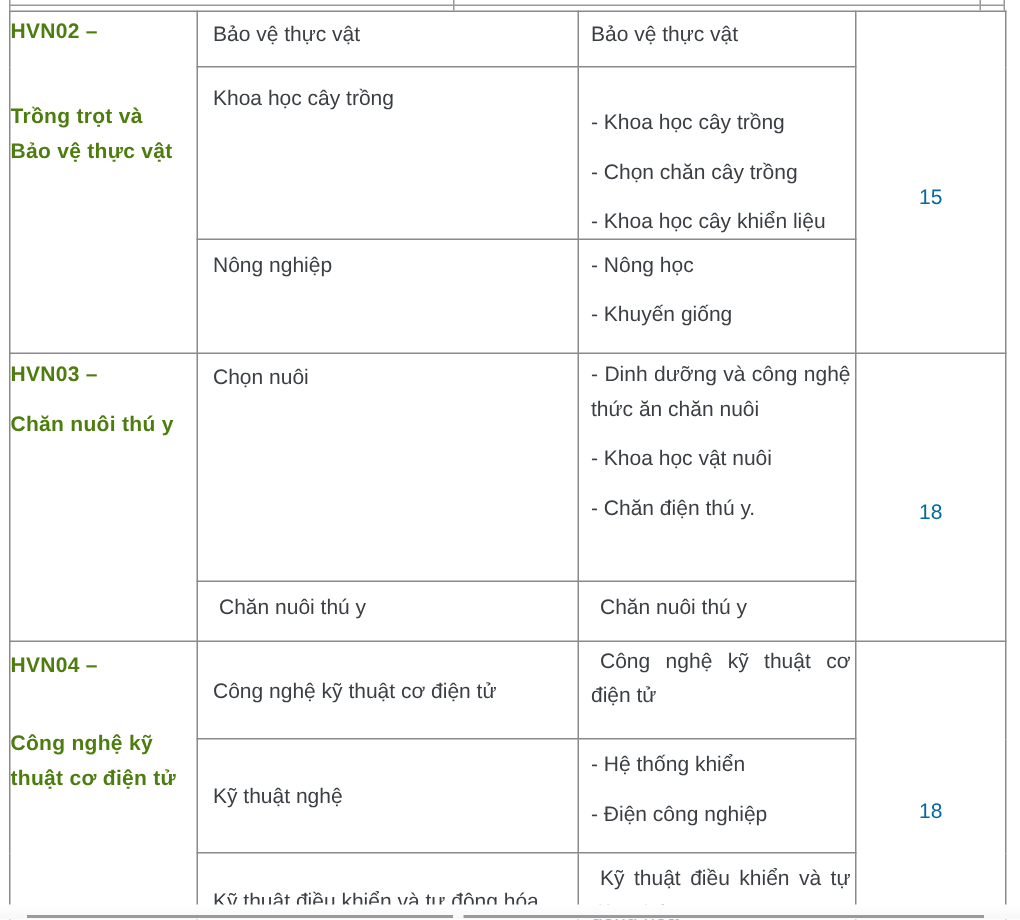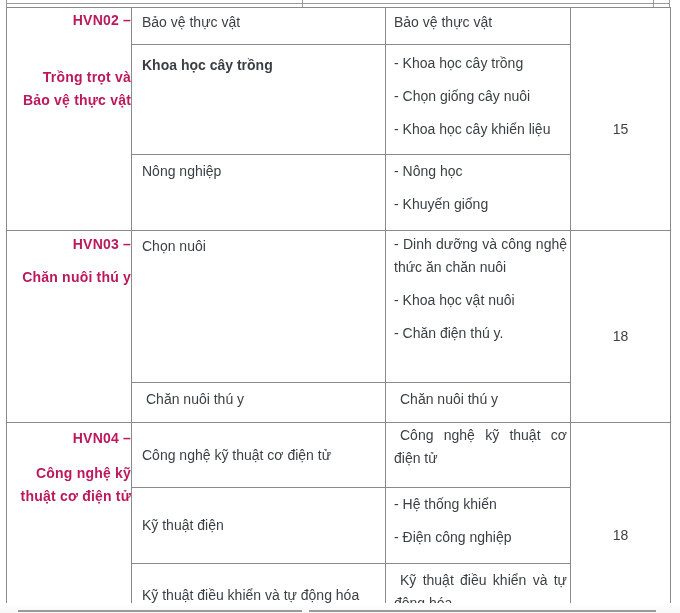--- a/index.html
+++ b/index.html
@@ -13,42 +13,42 @@
   table.adm{
     position:absolute;left:6px;top:7px;width:664px;
     border-collapse:collapse;table-layout:fixed;
   }
   td{
     border:1px solid #8a8a8a;
     font-size:14px;line-height:23px;
     vertical-align:top;padding:0;overflow:hidden;
     background:#ffffff;
   }
-  .code-cell{font-weight:bold;text-align:right;letter-spacing:.2px;color:#be185d;}
+  .code-cell{font-weight:bold;text-align:left;letter-spacing:.2px;color:#4d7c0f;}
   .code-wrap{width:100%;}
   .s0 .code-wrap{padding-top:1px;}
   .s1 .code-wrap{padding-top:2px;}
   .s2 .code-wrap{padding-top:4px;}
   .s0 .code-name{margin-top:34px;}
   .s1 .code-name{margin-top:10px;}
-  .s2 .code-name{margin-top:12px;}
+  .s2 .code-name{margin-top:29px;}
   .major-cell{padding-left:10px;padding-right:8px;}
   .spec-cell{padding-left:8px;padding-right:3px;}
   .pt2{padding-top:2px;}.pt3{padding-top:3px;}.pt4{padding-top:4px;}
-  .pt5{padding-top:5px;}.pt7{padding-top:7px;}.pt9{padding-top:9px;font-weight:bold;}
+  .pt5{padding-top:5px;}.pt7{padding-top:25px;}.pt9{padding-top:9px;}
   .pt1{padding-top:1px;}
   .v-mid{vertical-align:middle;}
   .li{margin:0 0 10px 0;}
   .li:last-child{margin-bottom:0;}
   .justify{text-align:justify;}
   .indent{text-indent:6px;}
   .sp-indent{padding-left:14px;}
   .qty-cell{
     text-align:center;vertical-align:middle;
-    padding-top:20px;color:#404040;
+    padding-top:20px;color:#0369a1;
   }
   
   .frag{position:absolute;background:#9a9a9a;}
   .frag.h{height:1px;}
   .frag.v{width:1px;}
   .fade{
     position:absolute;left:0;right:0;bottom:0;height:10px;
     background:linear-gradient(#ffffff,#f7f7f7);
   }
 </style>
@@ -89,21 +89,21 @@
       <td class="qty-cell" rowspan="3">
         <span>15</span>
       </td>
     </tr>
     <tr style="height:110px">
       <td class="major-cell pt9">
         <div>Khoa học cây trồng</div>
       </td>
       <td class="spec-cell pt7">
         <div class="li">- Khoa học cây trồng</div>
-        <div class="li">- Chọn giống cây nuôi</div>
+        <div class="li">- Chọn chăn cây trồng</div>
         <div class="li">- Khoa học cây khiển liệu</div>
       </td>
     </tr>
     <tr style="height:76px">
       <td class="major-cell pt5">
         <div>Nông nghiệp</div>
       </td>
       <td class="spec-cell pt5">
         <div class="li">- Nông học</div>
         <div class="li">- Khuyến giống</div>
@@ -151,21 +151,21 @@
       </td>
       <td class="spec-cell pt1">
         <div class="li justify indent">Công nghệ kỹ thuật cơ điện tử</div>
       </td>
       <td class="qty-cell" rowspan="3">
         <span>18</span>
       </td>
     </tr>
     <tr style="height:76px">
       <td class="major-cell v-mid">
-        <div>Kỹ thuật điện</div>
+        <div>Kỹ thuật nghệ</div>
       </td>
       <td class="spec-cell pt5">
         <div class="li">- Hệ thống khiển</div>
         <div class="li">- Điện công nghiệp</div>
       </td>
     </tr>
     <tr style="height:64px">
       <td class="major-cell v-mid">
         <div>Kỹ thuật điều khiển và tự động hóa</div>
       </td>

